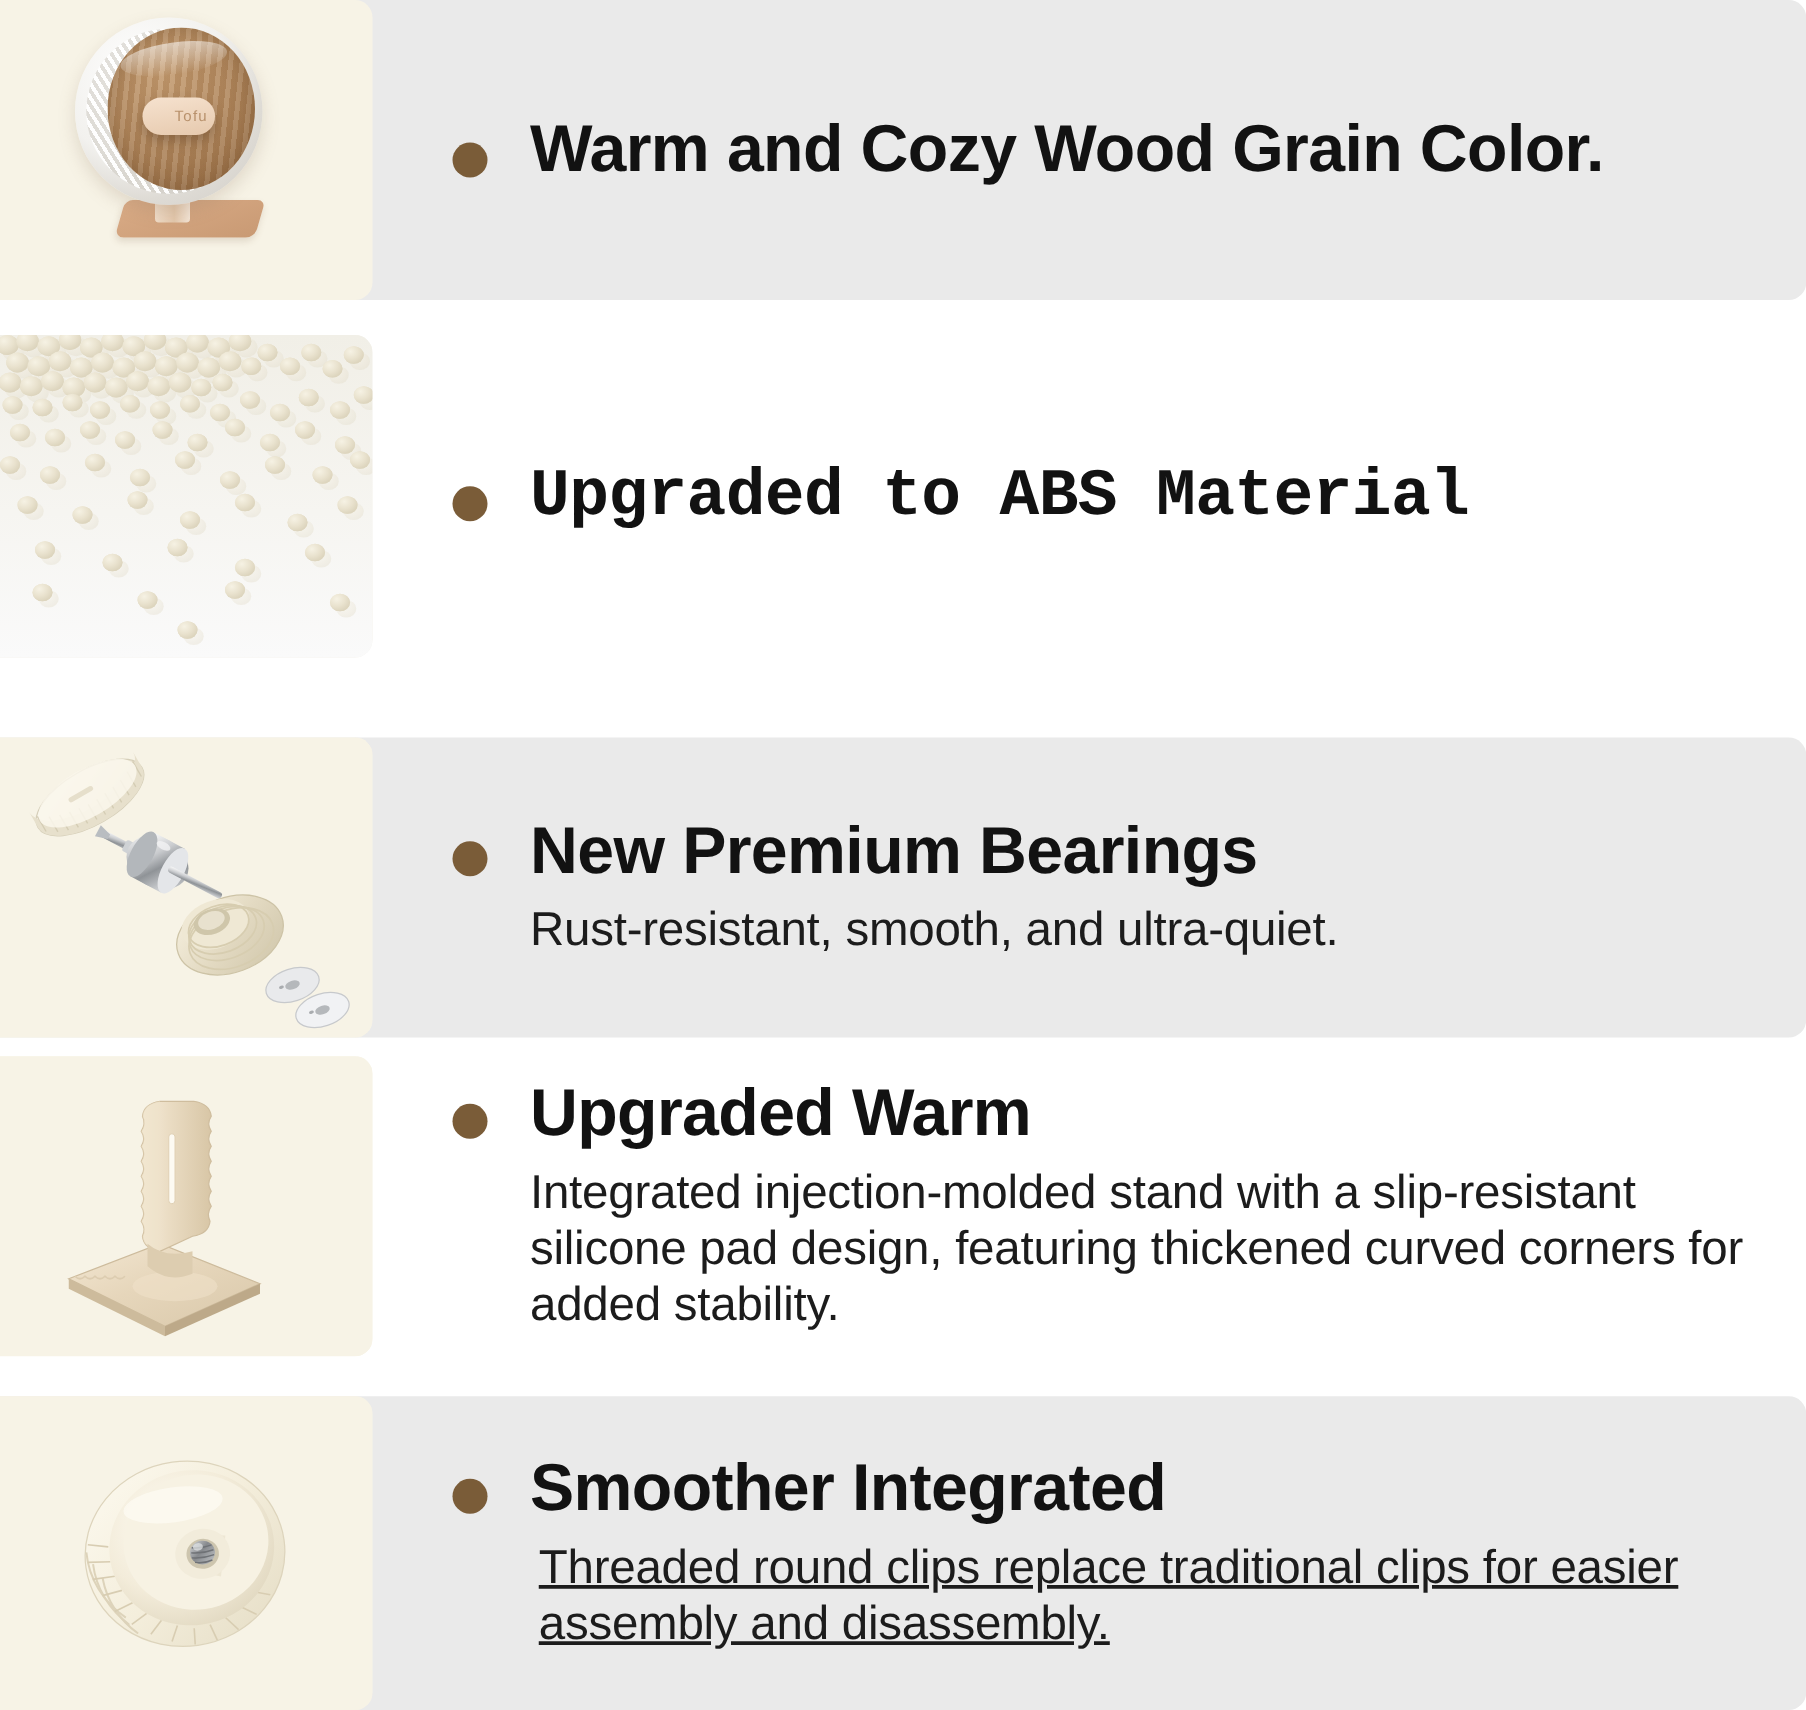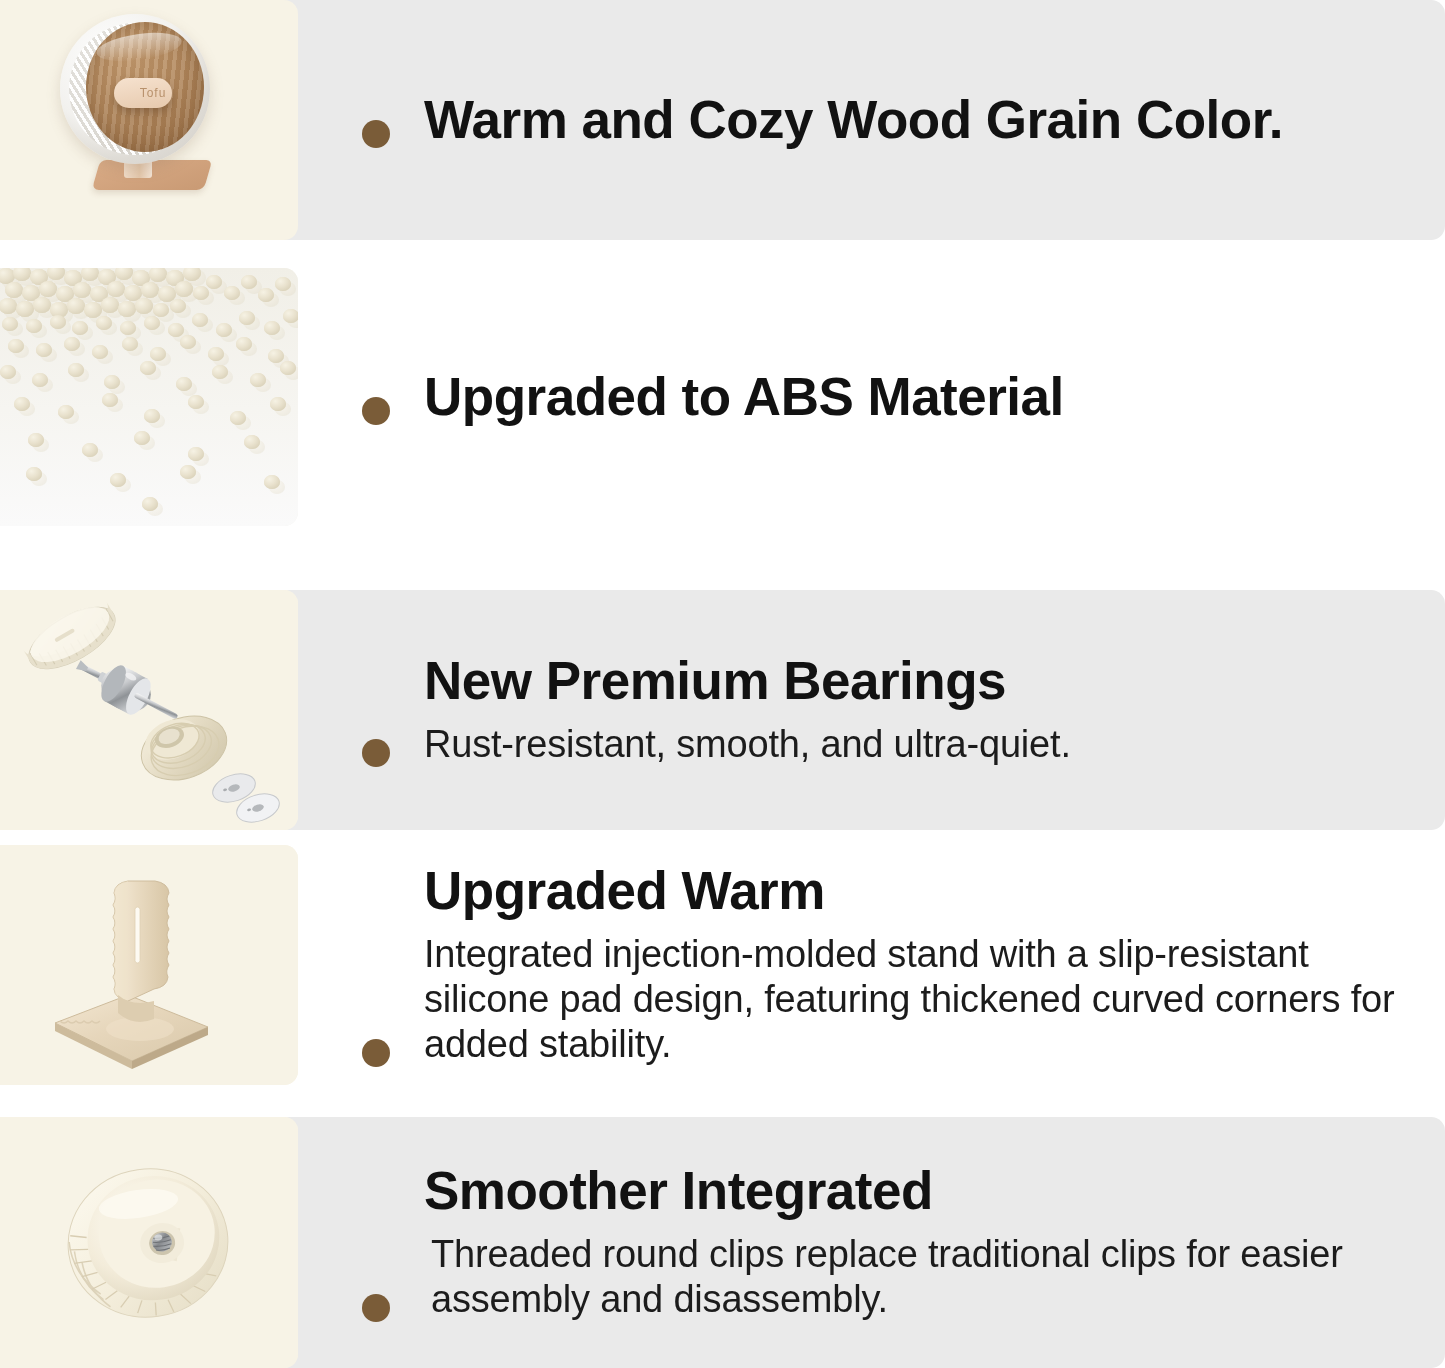--- a/index.html
+++ b/index.html
@@ -15,21 +15,21 @@
 
   
   .feature-row{
     position:absolute;
     left:0;
     width:1445px;
     display:flex;
     align-items:stretch;
   }
   .feature-row.r1{ top:0;    height:240px; }
-  .feature-row.r2{ top:268px; height:258px; }
+  .feature-row.r2{ top:268px; height:258px;font-family:Liberation Mono, monospace; }
   .feature-row.r3{ top:566px; height:240px;margin-top:24px; }
   .feature-row.r4{ top:845px; height:240px; }
   .feature-row.r5{ top:1117px;height:251px; }
 
   .band{
     position:absolute;
     left:0; top:0;
     width:1445px; height:100%;
     background:#eaeaea;
     border-radius:0 14px 14px 0;
@@ -49,21 +49,21 @@
   .thumb.pellets{ background:#f4f2ec; border-radius:0 14px 14px 0; }
 
   
   .text-wrap{
     position:relative;
     flex:1 1 auto;
     display:flex;
     align-items:center;
     padding-left:64px;
   }
-  .bullet-block{ display:flex; align-items:flex-end; }
+  .bullet-block{ display:flex; align-items:flex-start; }
   .bullet{
     flex:0 0 28px;
     width:28px; height:28px;
     border-radius:50%;
     background:#7a5c38;
     margin-top:20px;
     margin-right:34px;
   }
   .copy{ max-width:1010px; }
   .title{
@@ -76,21 +76,21 @@
   }
   .subtitle{
     font-size:38px;
     font-weight:normal;
     color:#1c1c1c;
     line-height:1.18;
     margin-top:13px;
     letter-spacing:-0.2px;
   }
   .r1 .bullet{ margin-top:22px; }
-  .r5 .subtitle{ padding-left:7px; }
+  .r5 .subtitle{ padding-left:7px;text-decoration:underline; }
   .r2 .subtitle,.r3 .subtitle{ white-space:nowrap; }
 
   
   .art{ position:absolute; inset:0; }
 
   
   .wheel-stand{
     position:absolute; left:96px; top:160px;
     width:112px; height:30px;
     background:linear-gradient(160deg,#d9ab86,#c99a74);

